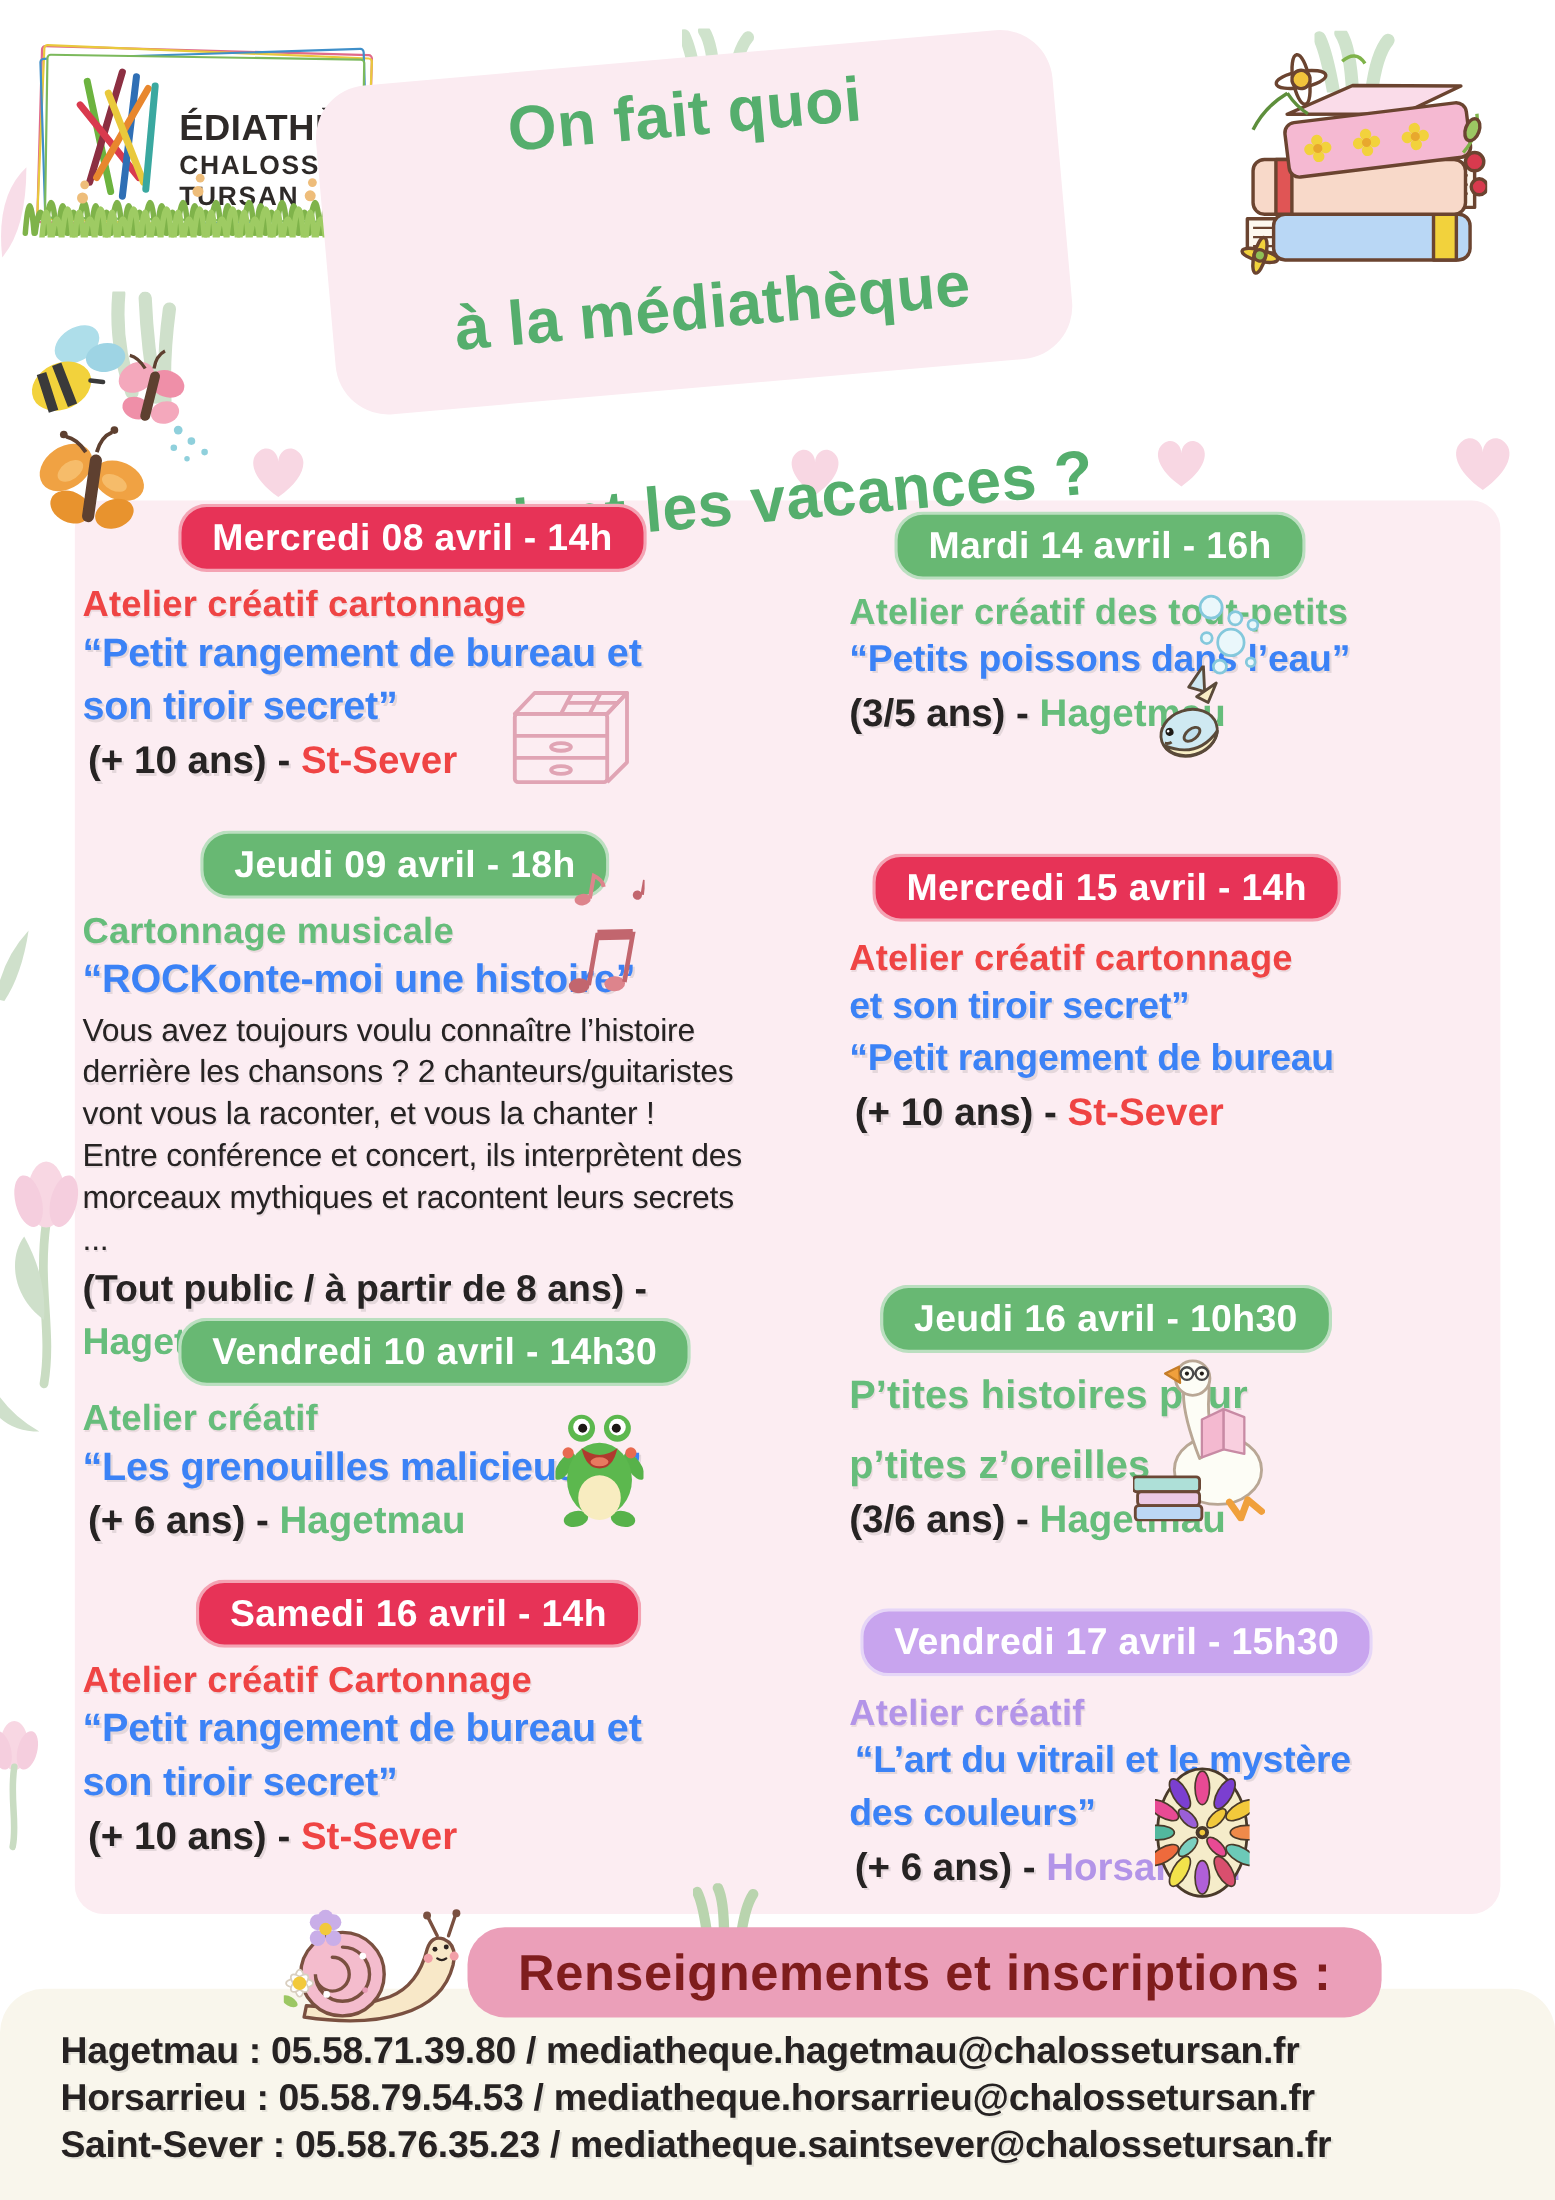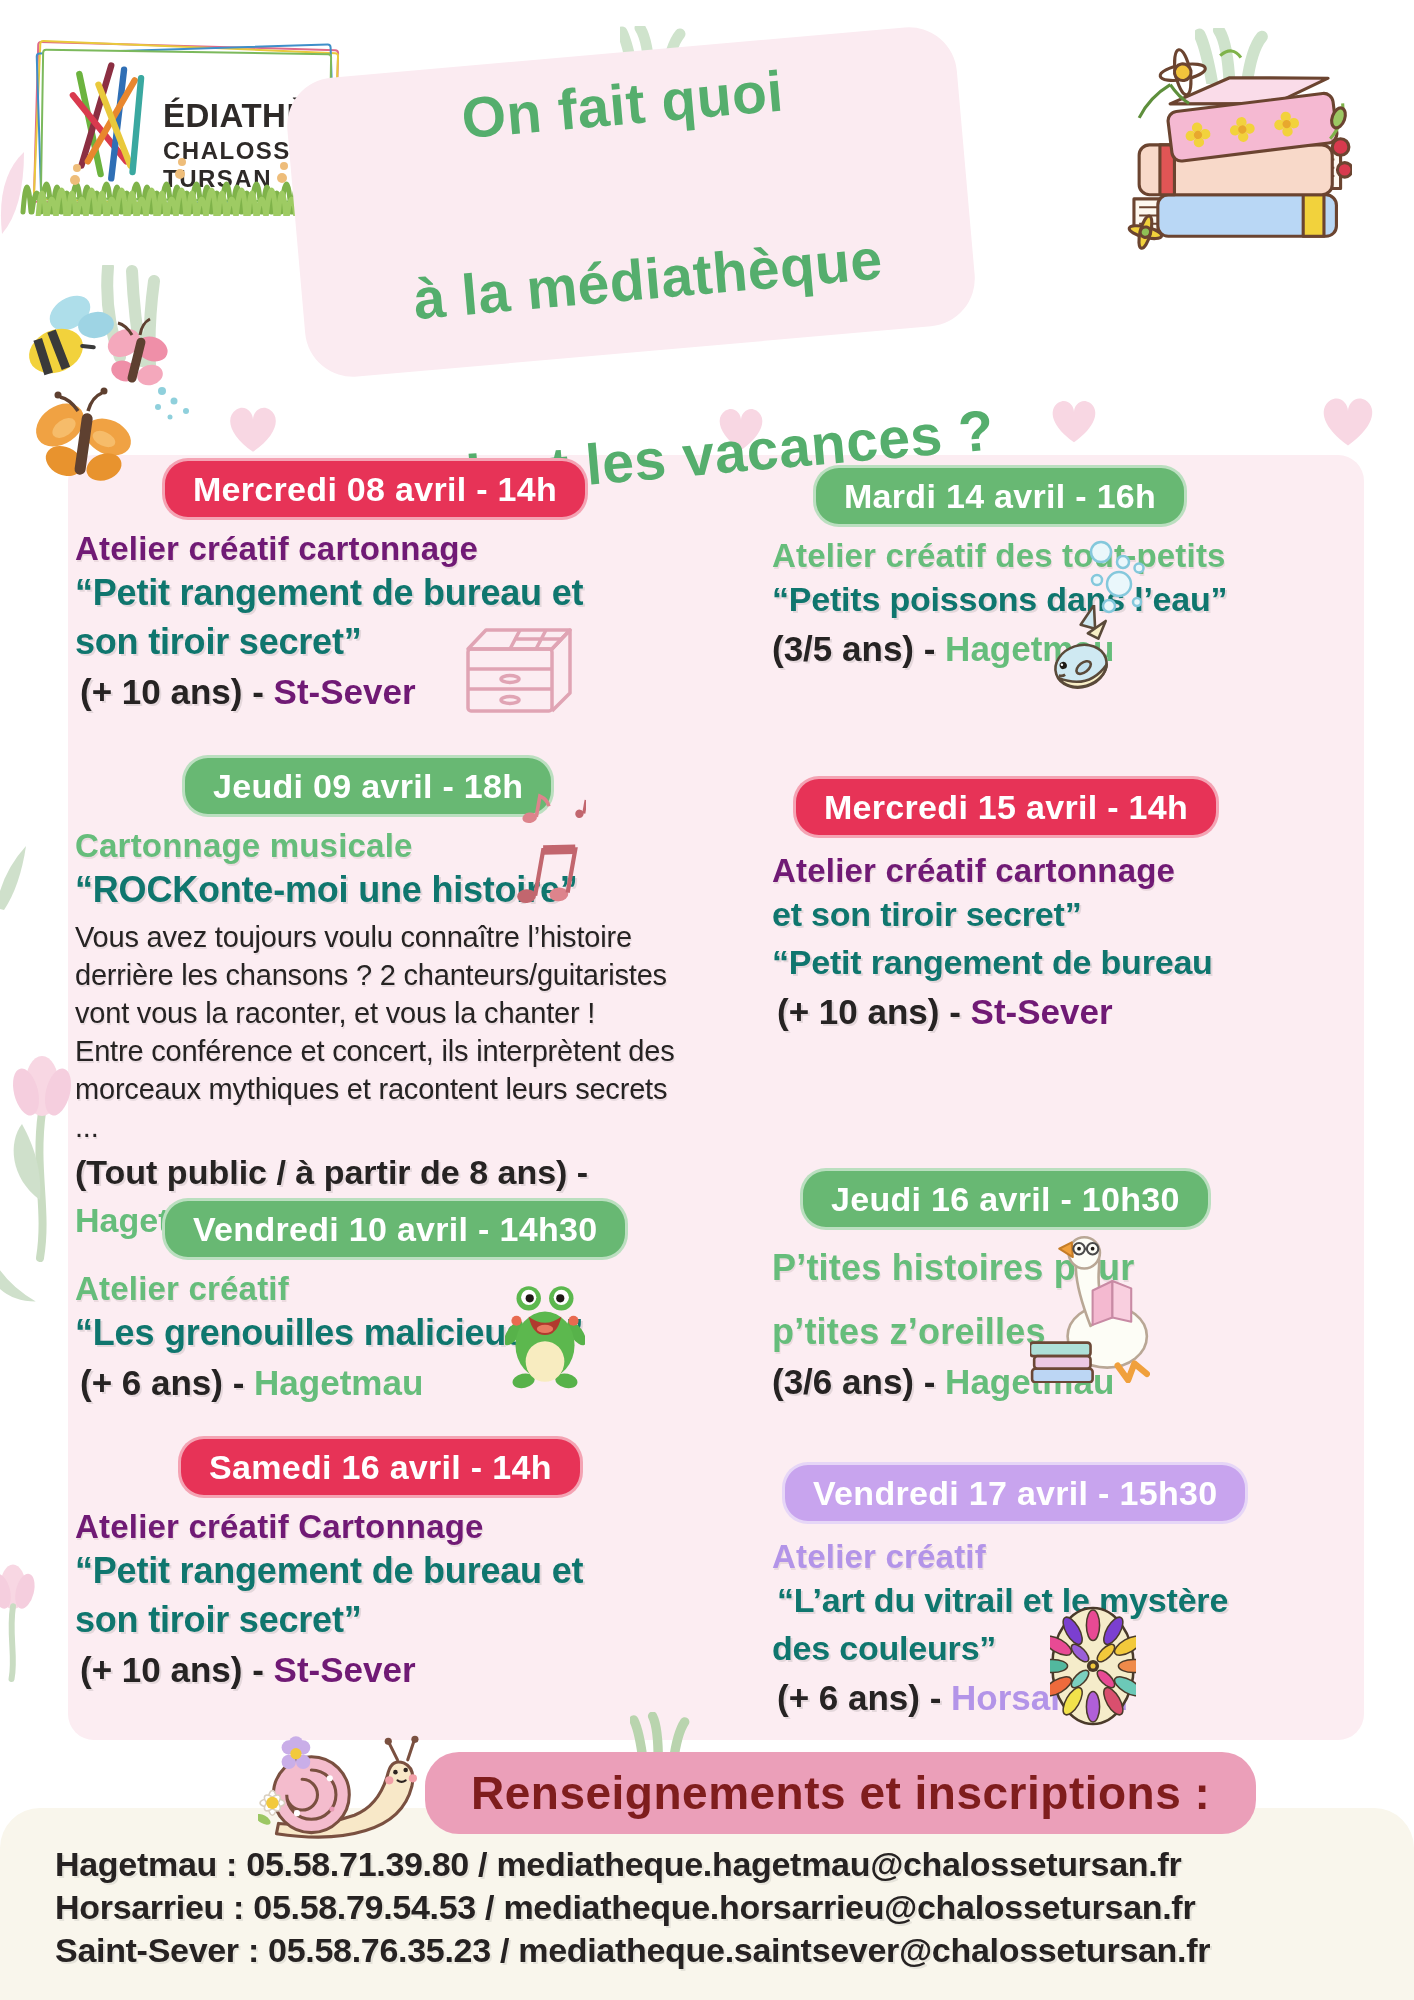--- a/index.html
+++ b/index.html
@@ -30,24 +30,24 @@
   #t3{top:-4px;left:16px;}
 
   
   .badge{display:inline-block;font-size:34px;font-weight:800;color:#ffffff;line-height:52px;padding:2px 28px;border-radius:26px;border:3px solid rgba(255,255,255,.55);white-space:nowrap;letter-spacing:.3px;}
   .bg-red{background:#e73357;}
   .bg-green{background:#68b873;}
   .bg-purple{background:#c8a4ee;}
 
   .event{position:absolute;width:620px;}
   .activity{font-size:33px;font-weight:800;margin-top:10px;letter-spacing:.2px;text-shadow:1px 2px 0 rgba(90,60,60,.10);}
-  .theme-red .activity,.theme-red .loc{color:#701a75;}
+  .theme-red .activity,.theme-red .loc{color:#ef4444;}
   .theme-green .activity,.theme-green .loc{color:#66bd7b;}
   .theme-purple .activity,.theme-purple .loc{color:#b394e8;}
-  .quote{font-size:36px;font-weight:800;color:#0f766e;line-height:49px;letter-spacing:-.2px;text-shadow:2px 2px 0 rgba(60,60,60,.12);}
+  .quote{font-size:36px;font-weight:800;color:#3b82f6;line-height:49px;letter-spacing:-.2px;text-shadow:2px 2px 0 rgba(60,60,60,.12);}
   .col-r .quote{font-size:34px;line-height:48px;}
   .desc{font-size:29px;font-weight:400;color:#262323;line-height:38px;letter-spacing:-.2px;text-shadow:1px 2px 0 rgba(60,60,60,.10);}
   .age{font-size:35px;font-weight:800;color:#262323;line-height:48px;margin-top:2px;padding-left:5px;text-shadow:2px 2px 0 rgba(60,60,60,.12);}
   .age .loc{text-shadow:none;}
   .act2{margin-top:16px;font-size:34px;line-height:48px;}
 
   
   #footer-badge{left:425px;top:1752px;padding:14px 46px;font-size:46px;font-weight:800;color:#7f1d1d;background:#eb9fb9;border-radius:34px;white-space:nowrap;letter-spacing:.5px;}
   .contact{position:absolute;left:55px;font-size:34px;font-weight:800;color:#262222;letter-spacing:-.3px;white-space:nowrap;text-shadow:2px 2px 0 rgba(60,60,60,.10);}
 </style>

